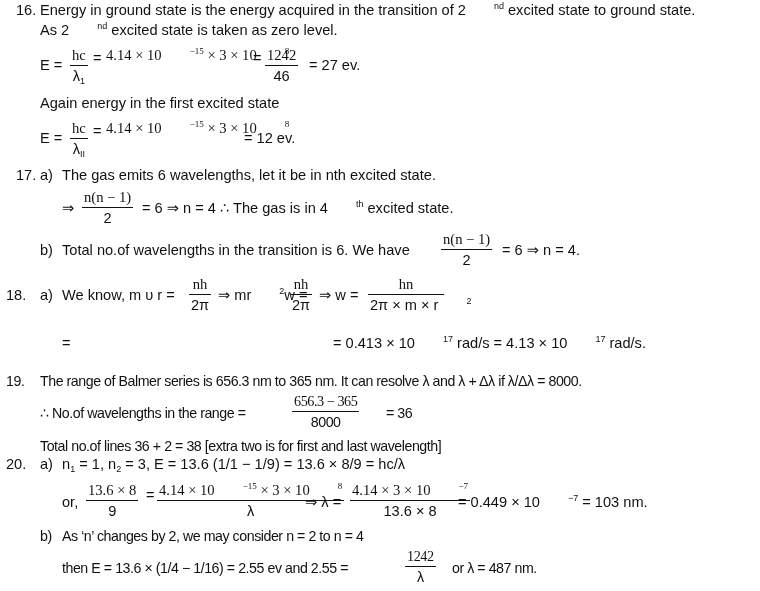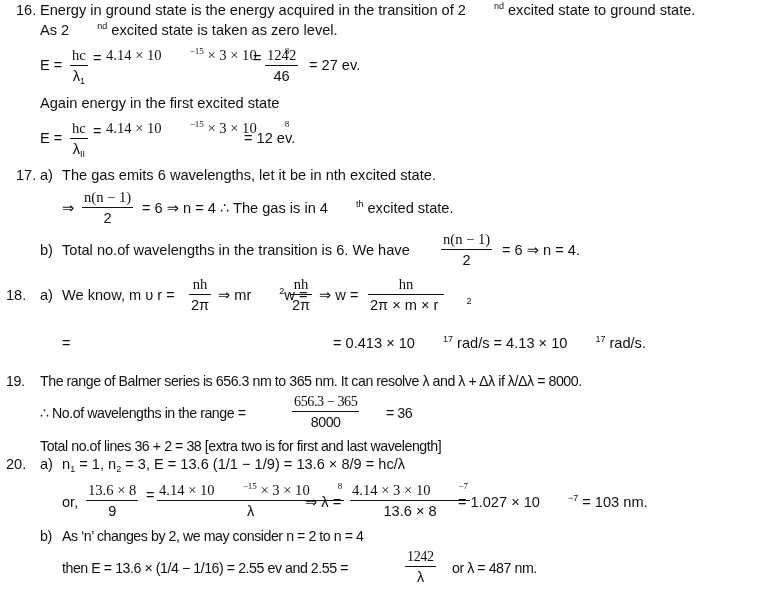--- a/index.html
+++ b/index.html
@@ -127,21 +127,21 @@
   <span class="abs" style="left:146px;top:487px">=</span>
   <div class="frac" style="left:157px;top:482px">
     <span class="num"><span>4.14 × 10</span><sup>−15</sup><span> × 3 × 10</span><sup>8</sup></span>
     <span class="den">λ</span>
   </div>
   <span class="abs" style="left:305px;top:494px">⇒ λ =</span>
   <div class="frac" style="left:350px;top:482px">
     <span class="num"><span>4.14 × 3 × 10</span><sup>−7</sup></span>
     <span class="den">13.6 × 8</span>
   </div>
-  <span class="abs" style="left:458px;top:494px"><span>= 1.027 × 10</span><sup>−7</sup><span> = 103 nm.</span></span>
+  <span class="abs" style="left:458px;top:494px"><span>= 0.449 × 10</span><sup>−7</sup><span> = 103 nm.</span></span>
 
   <span class="abs narrow" style="left:40px;top:528px">b)</span>
   <span class="abs narrow" style="left:62px;top:528px">As ‘n’ changes by 2, we may consider n = 2 to n = 4</span>
   <span class="abs narrow" style="left:62px;top:560px">then E = 13.6 × (1/4 − 1/16) = 2.55 ev and 2.55 =</span>
   <div class="frac narrow" style="left:405px;top:548px">
     <span class="num">1242</span>
     <span class="den">λ</span>
   </div>
   <span class="abs narrow" style="left:452px;top:560px">or λ = 487 nm.</span>
 </div>

